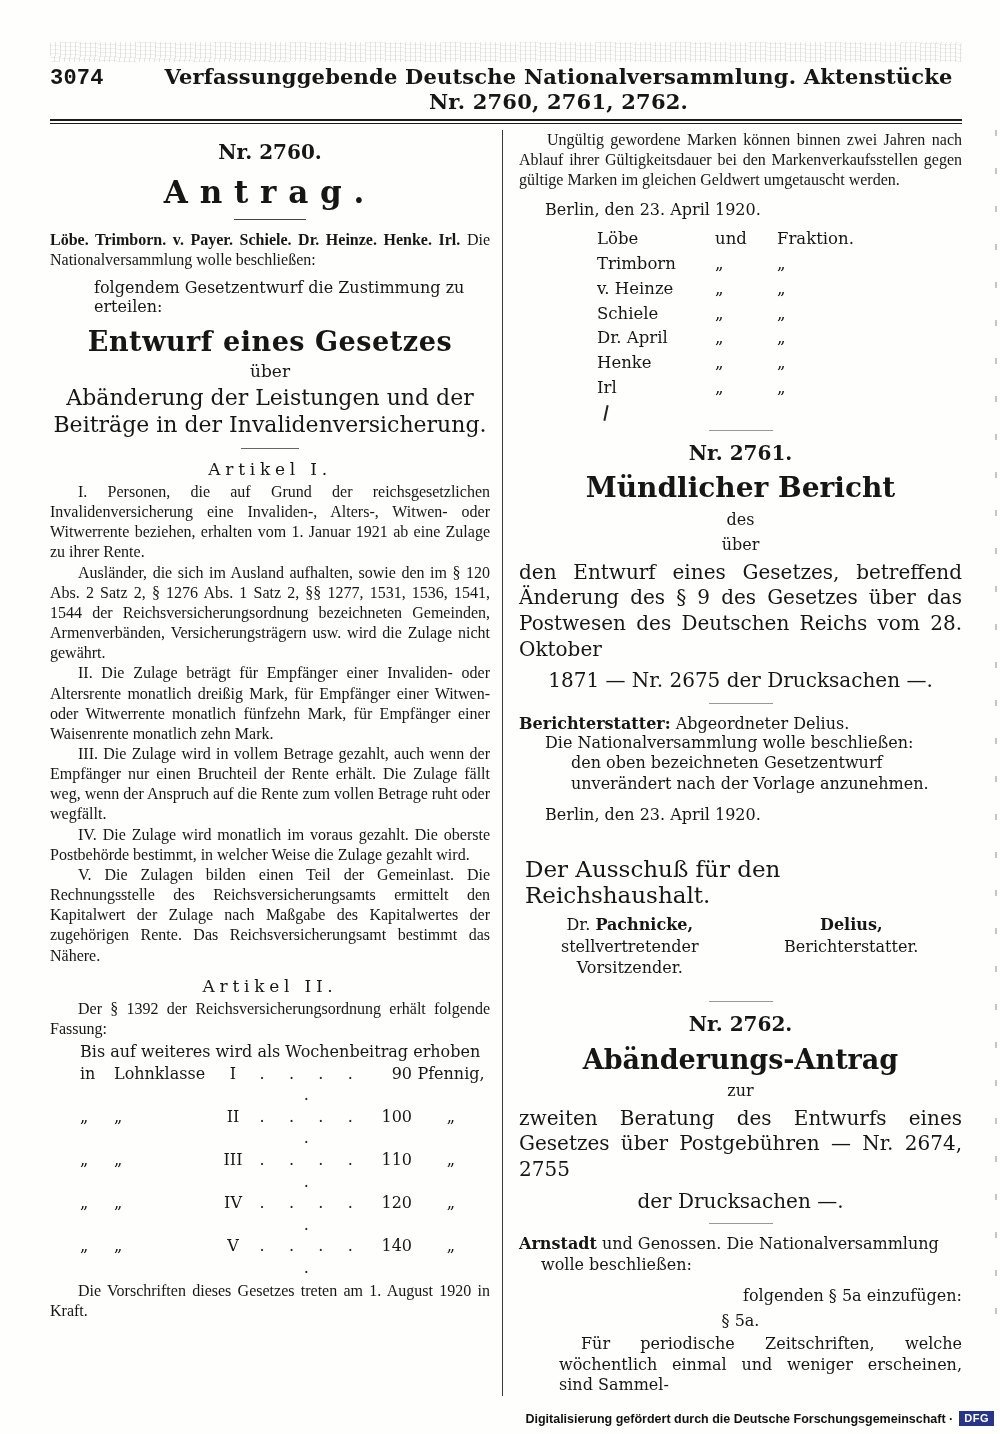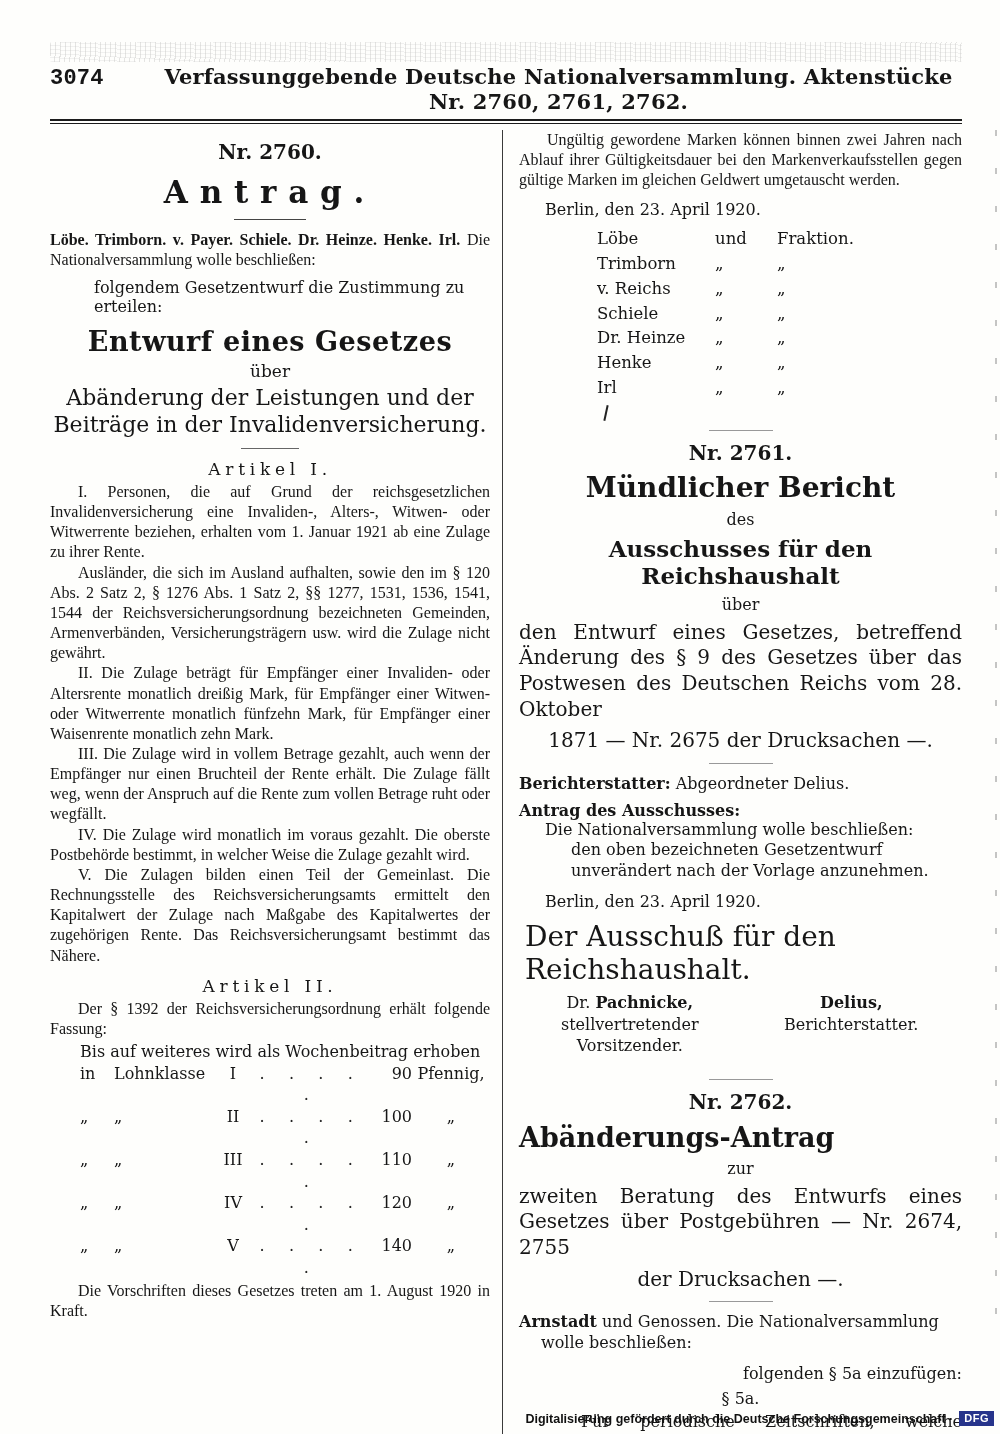--- a/index.html
+++ b/index.html
@@ -78,25 +78,25 @@
 
   .h-bericht{text-align:center;font-weight:700;font-size:28px;margin-top:6px;}
   .h-des{text-align:center;font-size:16px;margin-top:6px;}
   .h-committee{text-align:center;font-weight:700;font-size:23px;margin-top:6px;}
   .h-subject{font-size:20px;line-height:1.28;text-align:justify;margin-top:6px;}
   .h-subject-last{text-align:center;}
   .label-line{font-size:16px;margin-top:8px;}
   .antrag-block p{font-size:16px;line-height:1.3;}
   .antrag-p1{margin-left:26px;}
   .antrag-p2{margin-left:52px;}
-  .committee-sig{font-size:28px;margin:9px 0 6px 6px;}
+  .committee-sig{font-size:23px;margin:32px 0 6px 6px;}
   .sig-cols{display:flex;margin-top:6px;font-size:16px;}
   .sig-col{flex:1;text-align:center;line-height:1.35;}
 
-  .h-abaenderung{font-weight:700;font-size:27px;margin-top:8px;}
+  .h-abaenderung{text-align:center;font-weight:700;font-size:27px;margin-top:8px;}
   .mover-block{font-size:16px;line-height:1.3;text-align:justify;margin-top:8px;}
   .mover-block .cont{display:block;margin-left:22px;}
   .insert-line{margin:10px 0 4px 44px;font-size:16px;text-align:right;}
   .para-5a-head{text-align:center;font-size:16px;margin-top:6px;}
   .para-5a{font-size:16px;line-height:1.3;margin:4px 0 0 40px;text-indent:22px;text-align:justify;}
 
   .footer{
     position:absolute;right:6px;bottom:8px;
     display:flex;align-items:center;gap:6px;
     font-family:"Liberation Sans", sans-serif;
@@ -209,59 +209,57 @@
             <span class="s1">Löbe</span>
             <span class="s2">und</span>
             <span class="s3">Fraktion.</span>
           </div>
         <div class="sig-row">
             <span class="s1">Trimborn</span>
             <span class="s2">„</span>
             <span class="s3">„</span>
           </div>
         <div class="sig-row">
-            <span class="s1">v. Reichs</span>
+            <span class="s1">v. Heinze</span>
             <span class="s2">„</span>
             <span class="s3">„</span>
           </div>
         <div class="sig-row">
             <span class="s1">Schiele</span>
             <span class="s2">„</span>
             <span class="s3">„</span>
           </div>
         <div class="sig-row">
-            <span class="s1">Dr. Heinze</span>
+            <span class="s1">Dr. April</span>
             <span class="s2">„</span>
             <span class="s3">„</span>
           </div>
         <div class="sig-row">
             <span class="s1">Henke</span>
             <span class="s2">„</span>
             <span class="s3">„</span>
           </div>
         <div class="sig-row">
             <span class="s1">Irl</span>
             <span class="s2">„</span>
             <span class="s3">„</span>
           </div>
       </div>
       <div class="ink-stroke"></div>
       <div class="sep faint"></div>
 
       <p class="h-num">Nr. 2761.</p>
       <p class="h-bericht">Mündlicher Bericht</p>
       <p class="h-des">des</p>
-      <p class="h-committee">Ausschusses für den Reichshaushalt</p>
       <p class="h-des">über</p>
       <p class="h-subject">den Entwurf eines Gesetzes, betreffend Änderung des § 9 des Gesetzes über das Postwesen des Deutschen Reichs vom 28. Oktober</p>
       <p class="h-subject h-subject-last">1871  —  Nr. 2675 der Drucksachen  —.</p>
       <div class="sep faint"></div>
 
       <p class="label-line"><span class="bold">Berichterstatter:</span> <span>Abgeordneter Delius.</span></p>
-      <p class="label-line bold">Antrag des Ausschusses:</p>
       <div class="antrag-block">
         <p class="antrag-p1">Die Nationalversammlung wolle beschließen:</p>
         <p class="antrag-p2">den oben bezeichneten Gesetzentwurf unverändert nach der Vorlage anzunehmen.</p>
       </div>
       <p class="rc-date">Berlin, den 23. April 1920.</p>
 
       <p class="committee-sig">Der Ausschuß für den Reichshaushalt.</p>
       <div class="sig-cols">
         <div class="sig-col">
           <span>Dr.</span> <span class="bold">Pachnicke,</span><br>

